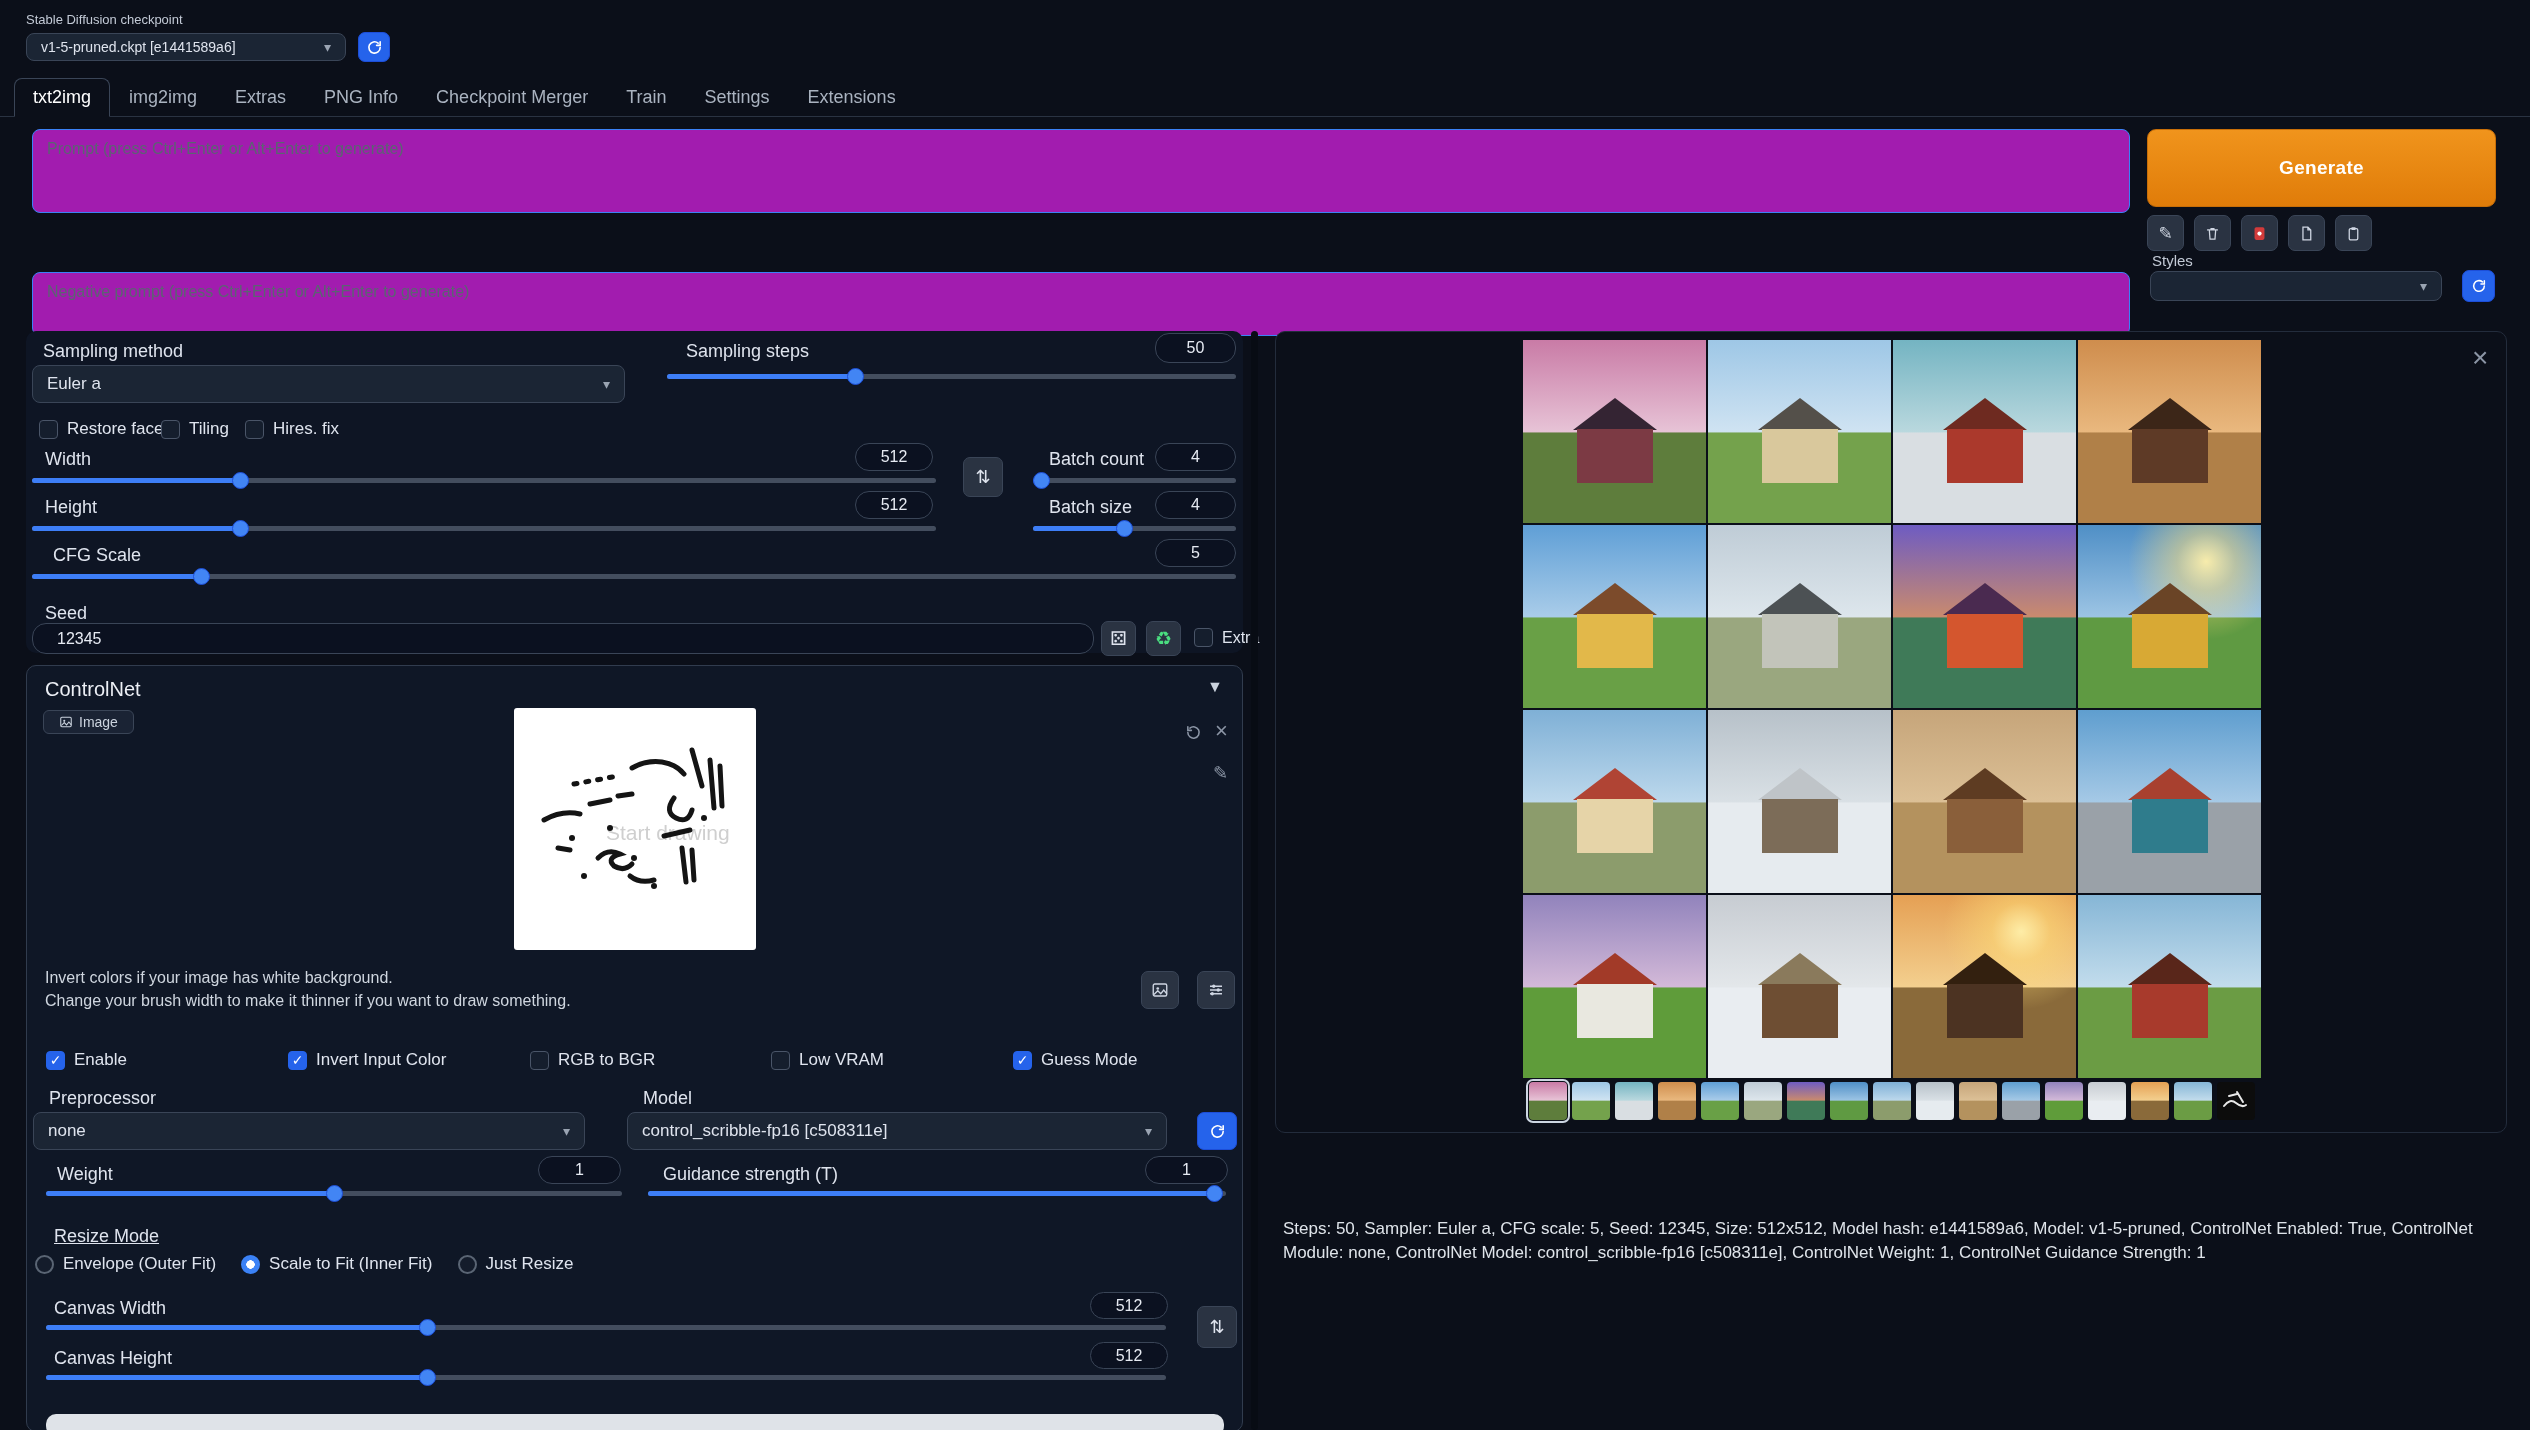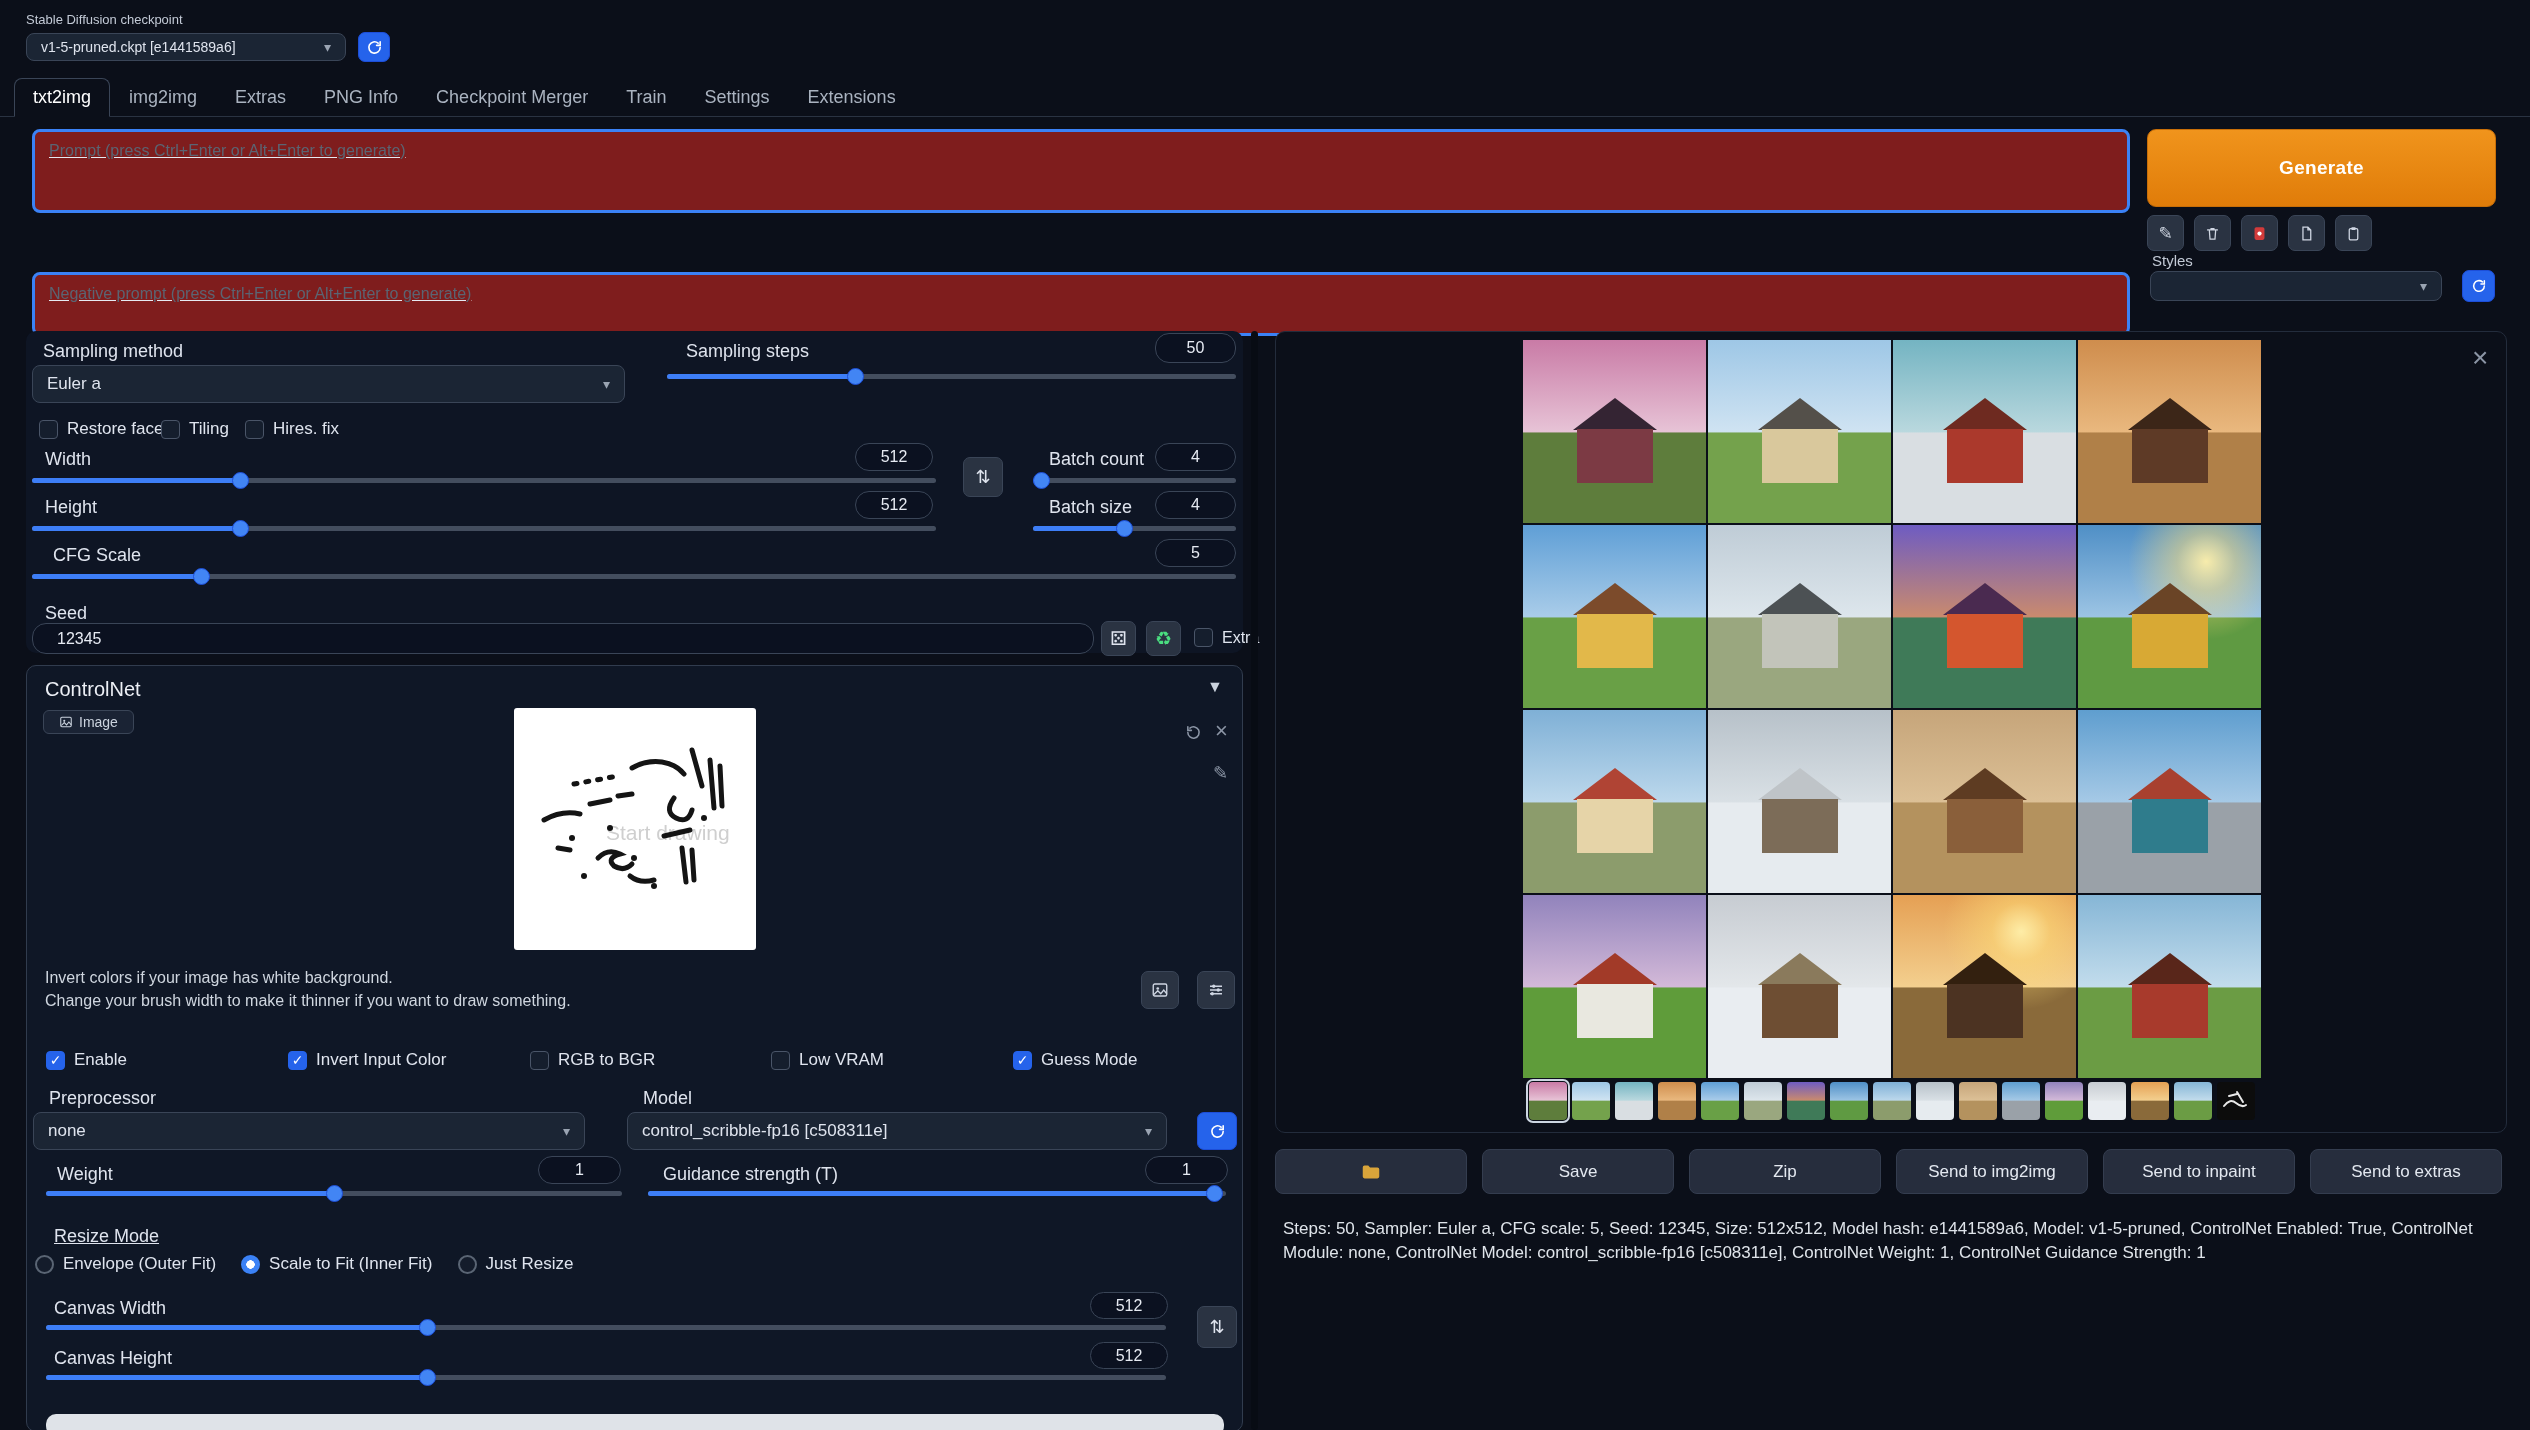--- a/index.html
+++ b/index.html
@@ -7,22 +7,22 @@
   .abs{position:absolute;}
   
   .lbl{font-size:18px;color:#dfe4ee;}
   .small-lbl{font-size:15px;color:#c3cad6;}
   .select{background:#1b2534;border:1px solid #3a4557;border-radius:8px;display:flex;align-items:center;
           padding:0 14px;font-size:17px;color:#dfe4ee;box-sizing:border-box;cursor:pointer;}
   .select .chev{margin-left:auto;color:#9aa4b2;font-size:14px;}
   .numbox{background:#0b1120;border:1px solid #3a4557;border-radius:14px;color:#e6eaf2;font-size:16px;
           text-align:center;box-sizing:border-box;font-family:"Liberation Sans",sans-serif;}
   input.numbox{padding:0;}
-  .textbox{background:#7f1d1d;border:3px solid #3b82f6;border-radius:8px;color:#e6eaf2;font-size:16px;
-           box-sizing:border-box;resize:none;font-family:"Liberation Sans",sans-serif;padding:10px 14px;text-decoration:underline;}
+  .textbox{background:#a21caf;border:1px solid #3b82f6;border-radius:8px;color:#e6eaf2;font-size:16px;
+           box-sizing:border-box;resize:none;font-family:"Liberation Sans",sans-serif;padding:10px 14px;}
   .textbox::placeholder{color:#5b6472;}
   .slider{--pct:0%;height:22px;}
   .slider .track{position:absolute;left:0;right:0;top:9px;height:5px;background:#434d5e;border-radius:3px;}
   .slider .fill{position:absolute;left:0;top:9px;height:5px;width:var(--pct);background:#3d7ef7;border-radius:3px;}
   .slider .knob{position:absolute;top:3px;left:calc(var(--pct) - 8px);width:17px;height:17px;border-radius:50%;
                 background:#4285f4;border:1px solid #1d4ed8;box-sizing:border-box;cursor:pointer;}
   .cb{display:flex;align-items:center;gap:9px;cursor:pointer;}
   .cb .box{width:19px;height:19px;border-radius:4px;border:1px solid #4a5568;background:#151e2d;box-sizing:border-box;
            display:flex;align-items:center;justify-content:center;}
   .cb .box.on{background:#2563eb;border-color:#2563eb;}
@@ -484,27 +484,15 @@
         <div class="thumb" style="background: linear-gradient(rgb(229, 160, 84) 0%, rgb(243, 207, 142) 48%, rgb(138, 106, 58) 50%, rgb(138, 106, 58) 100%);"></div>
         <div class="thumb" style="background: linear-gradient(rgb(134, 182, 214) 0%, rgb(194, 220, 236) 48%, rgb(107, 156, 68) 50%, rgb(107, 156, 68) 100%);"></div>
         <div class="thumb scribble">
           <svg viewBox="0 0 38 38" width="38" height="38">
             <path d="M7 24 q6 -8 12 -3 t10 2 M20 10 l6 10 M12 14 l8 -2" stroke="#e8e8e8" stroke-width="2" fill="none" stroke-linecap="round"></path>
           </svg>
         </div>
       </div>
   </div>
 
-  <div class="abs" style="left:0;top:818px;width:1230px;display:flex;gap:15px;">
-    <div class="outbtn" style="width:192px;">
-      <svg width="22" height="22" viewBox="0 0 24 24">
-          <path d="M3 7a2 2 0 0 1 2-2h4l2 2h8a2 2 0 0 1 2 2v8a2 2 0 0 1-2 2H5a2 2 0 0 1-2-2z" fill="#d9a43a"></path>
-        </svg>
-    </div>
-    <div class="outbtn" style="width:192px;">Save</div>
-    <div class="outbtn" style="width:192px;">Zip</div>
-    <div class="outbtn" style="width:192px;">Send to img2img</div>
-    <div class="outbtn" style="width:192px;">Send to inpaint</div>
-    <div class="outbtn" style="width:192px;">Send to extras</div>
-  </div>
 
   <div class="geninfo abs" style="left:8px;top:886px;width:1215px;">Steps: 50, Sampler: Euler a, CFG scale: 5, Seed: 12345, Size: 512x512, Model hash: e1441589a6, Model: v1-5-pruned, ControlNet Enabled: True, ControlNet Module: none, ControlNet Model: control_scribble-fp16 [c508311e], ControlNet Weight: 1, ControlNet Guidance Strength: 1</div>
 </div>
 
 </body></html>

